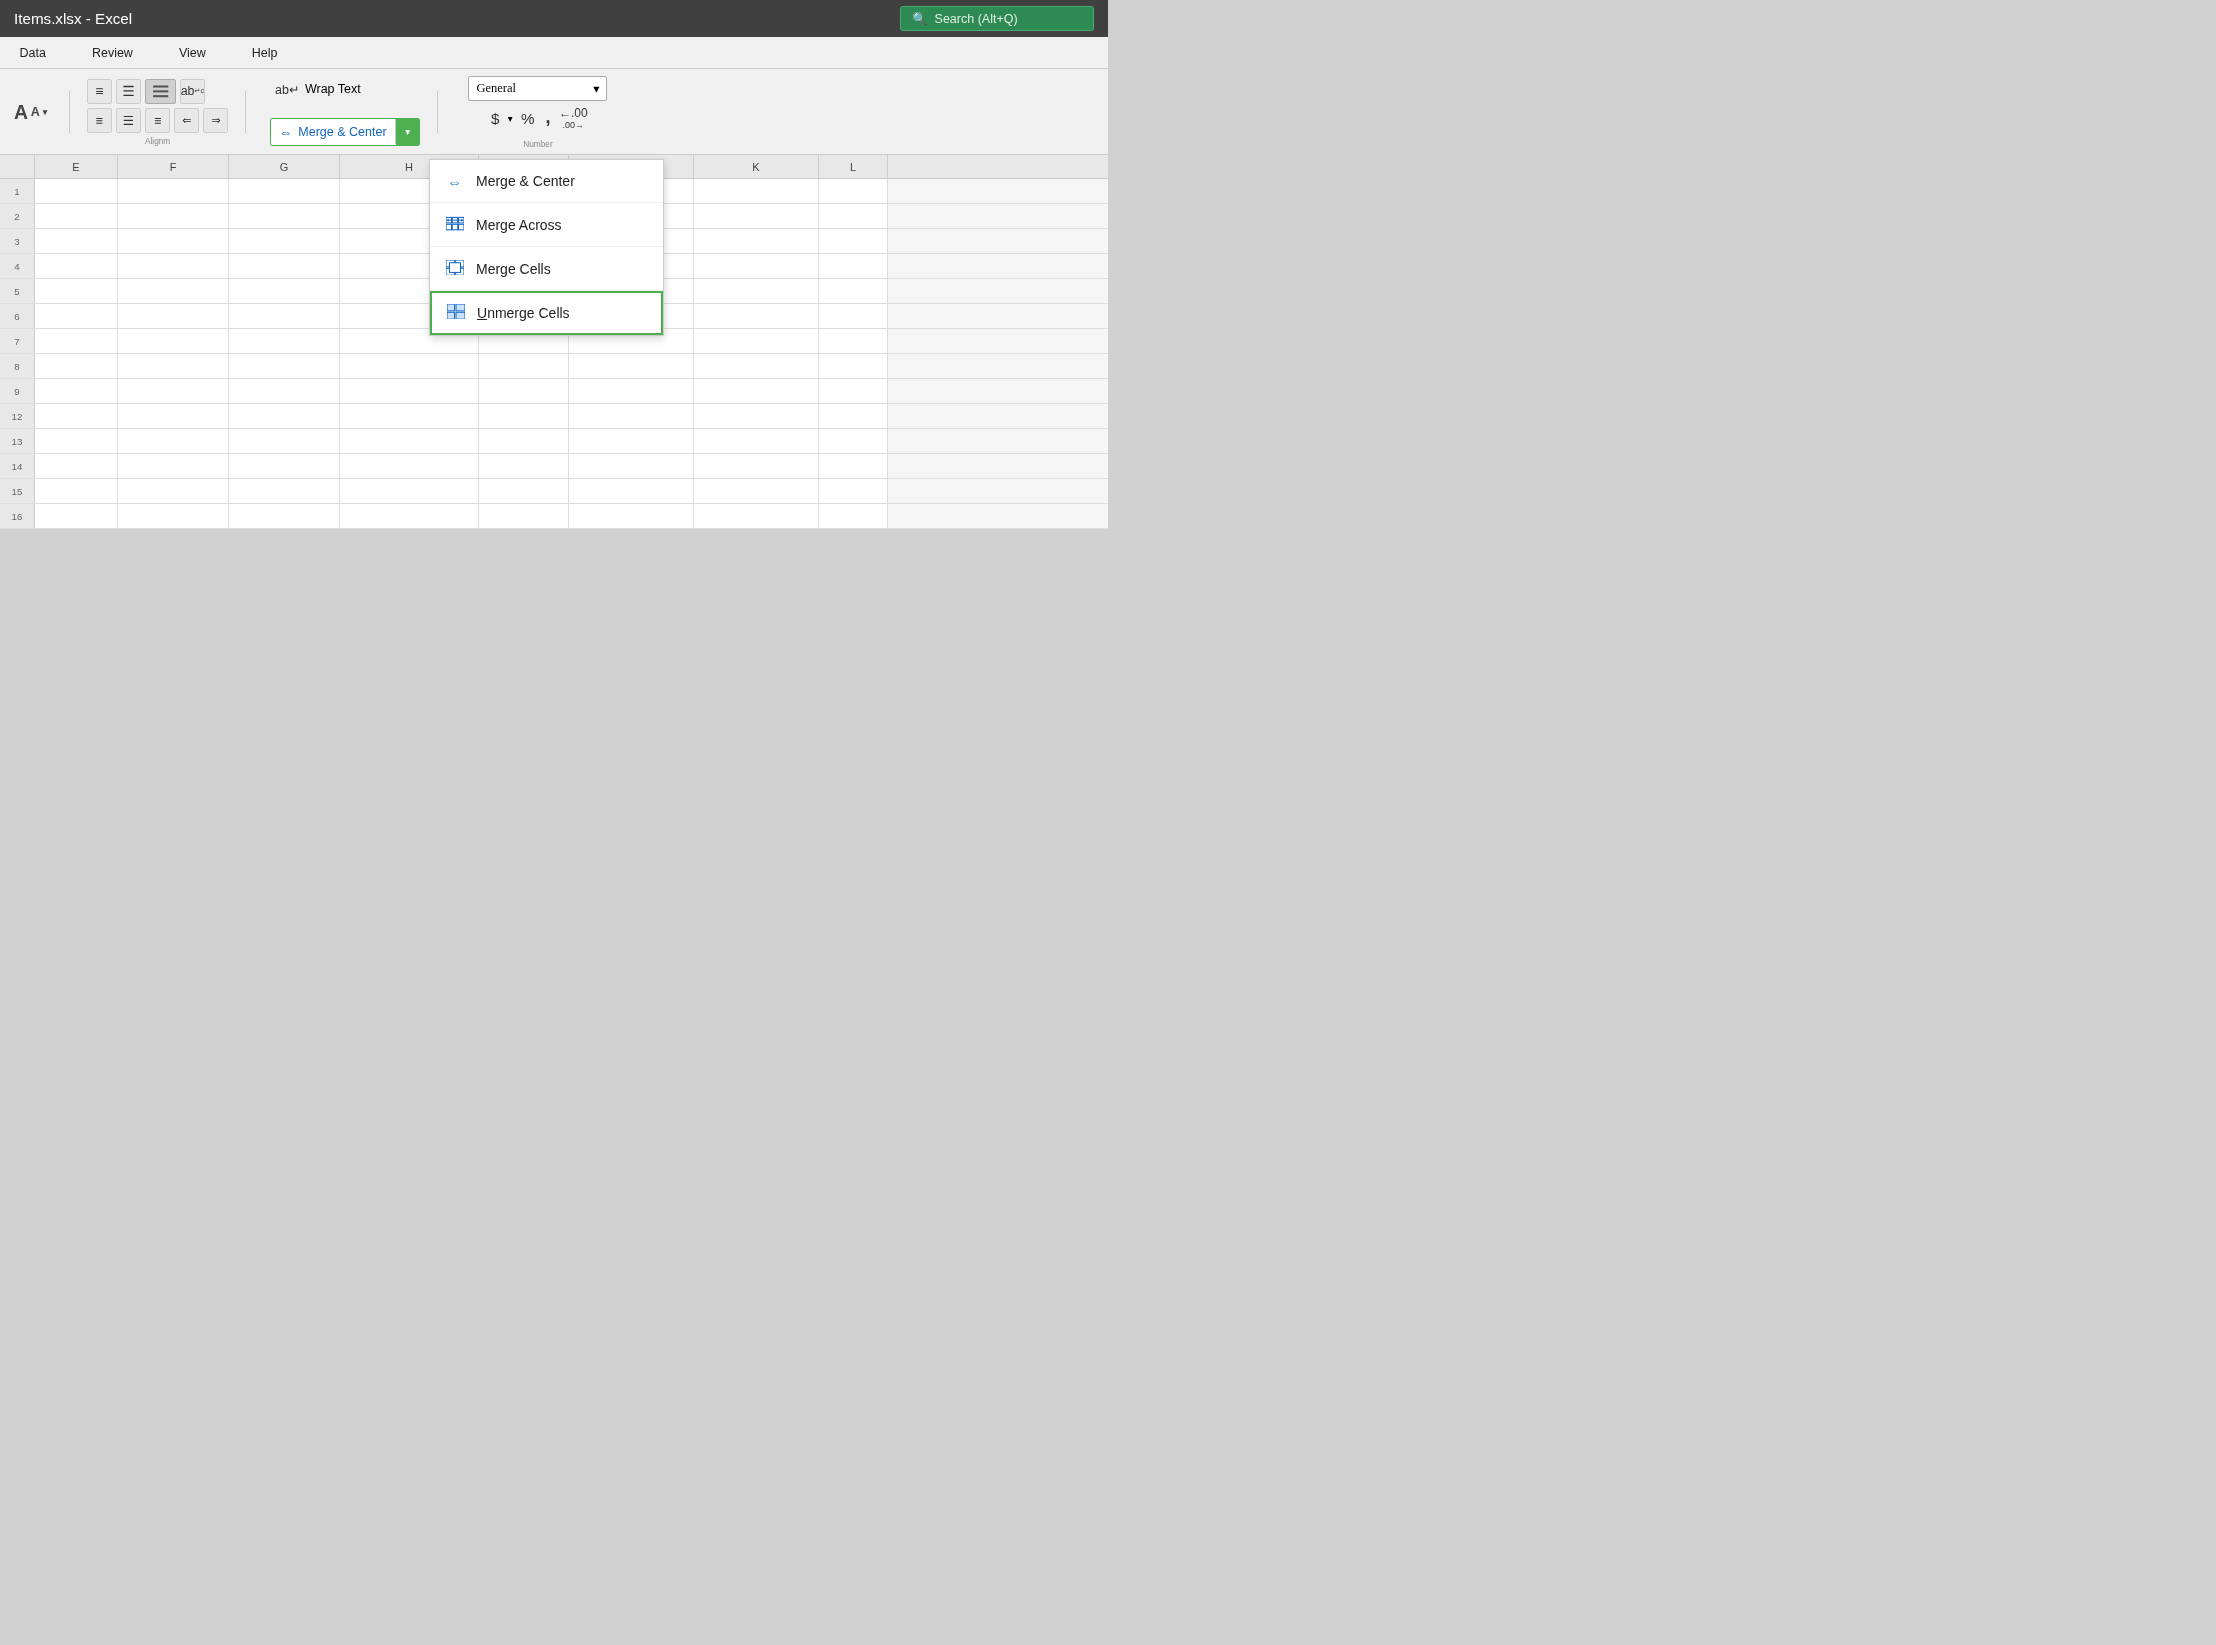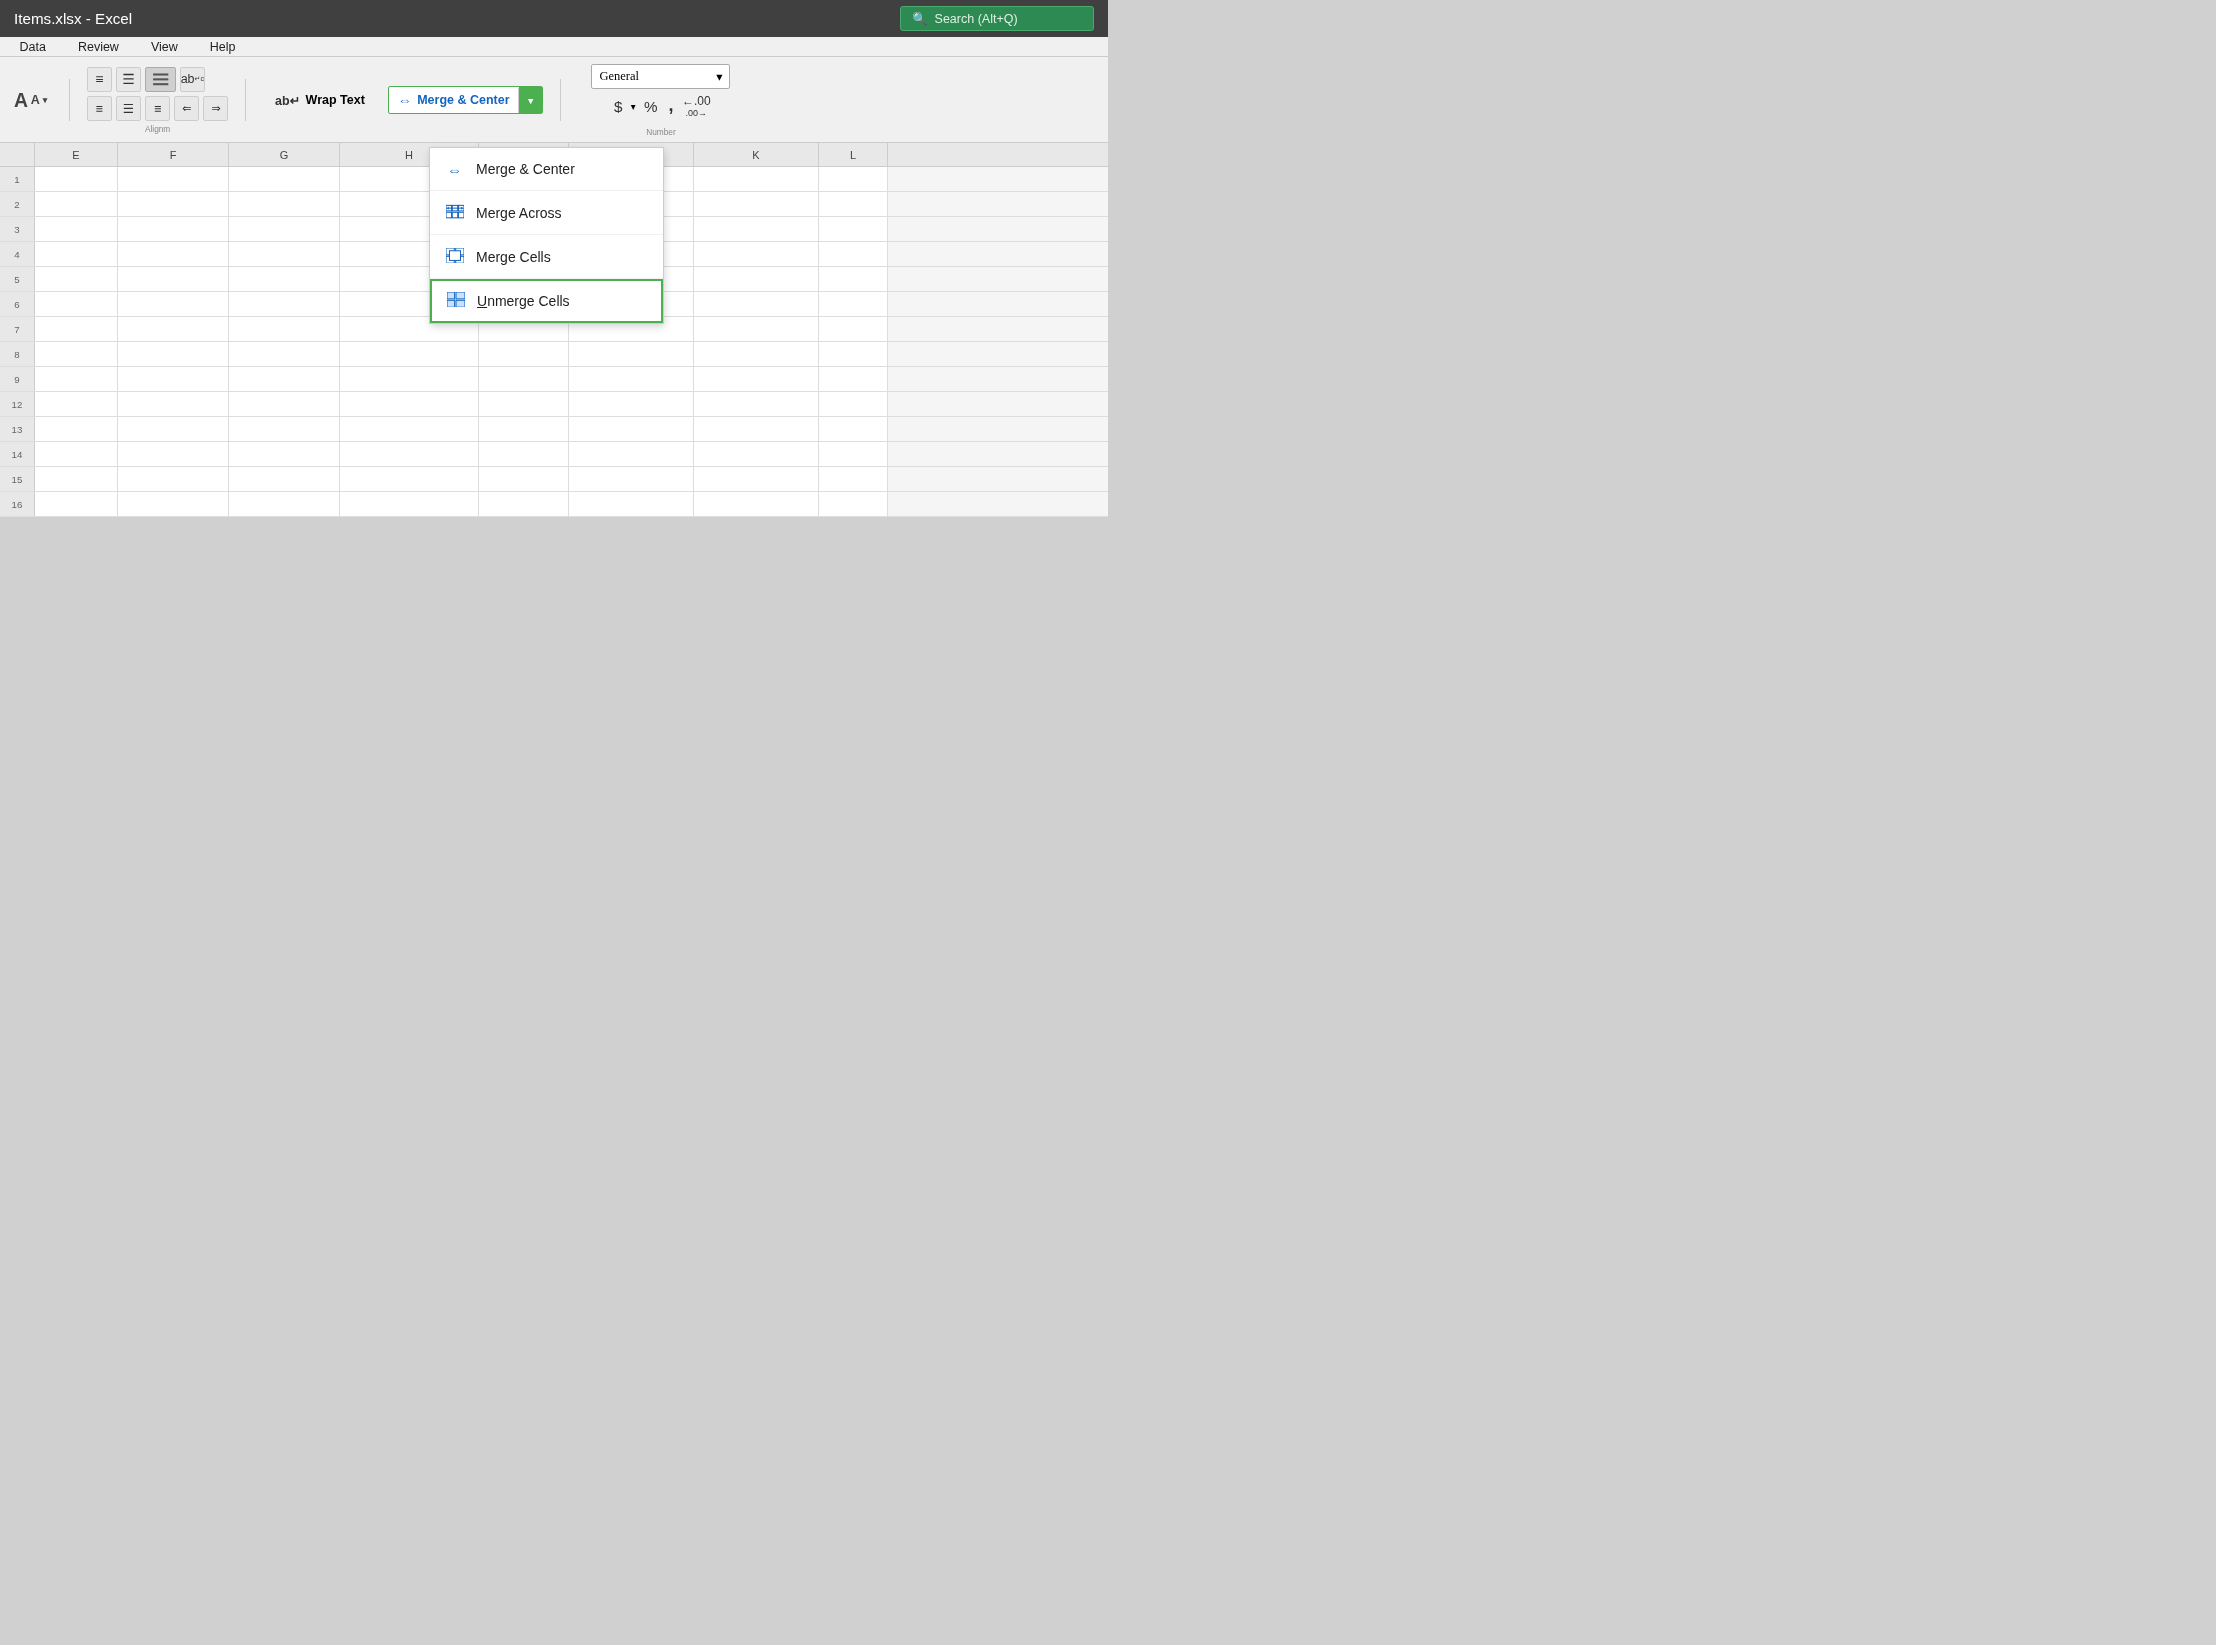--- a/index.html
+++ b/index.html
@@ -36,25 +36,25 @@
       outline: none;
       color: white;
       font-size: 12.5px;
       width: 139px;
     }
     .search-box input::placeholder { color: rgba(255,255,255,0.85); }
 
     
     .menu-bar {
       background: #f0f0f0;
-      height: 20px;
+      height: 32px;
       display: flex;
       align-items: center;
       padding: 0 14px;
-      gap: 21px;
+      gap: 35px;
       border-bottom: 0.7px solid #ccc;
     }
     .menu-item {
       font-size: 12.5px;
       color: #222;
       cursor: pointer;
       padding: 2.8px 5.5px;
     }
 
     
@@ -101,24 +101,23 @@
       gap: 2.8px;
       font-size: 15.2px;
       font-weight: bold;
       color: #444;
       margin-right: 5.5px;
     }
 
     
     .wrap-merge-group {
       display: flex;
-      flex-direction: row;
+      flex-direction: column;
       gap: 18px;
       margin-left: 7px;
-      font-weight: bold;
     }
     .wrap-text-btn {
       display: flex;
       align-items: center;
       gap: 5.5px;
       font-size: 12.5px;
       cursor: pointer;
       padding: 2.8px 5.5px;
       border-radius: 2.1px;
     }

